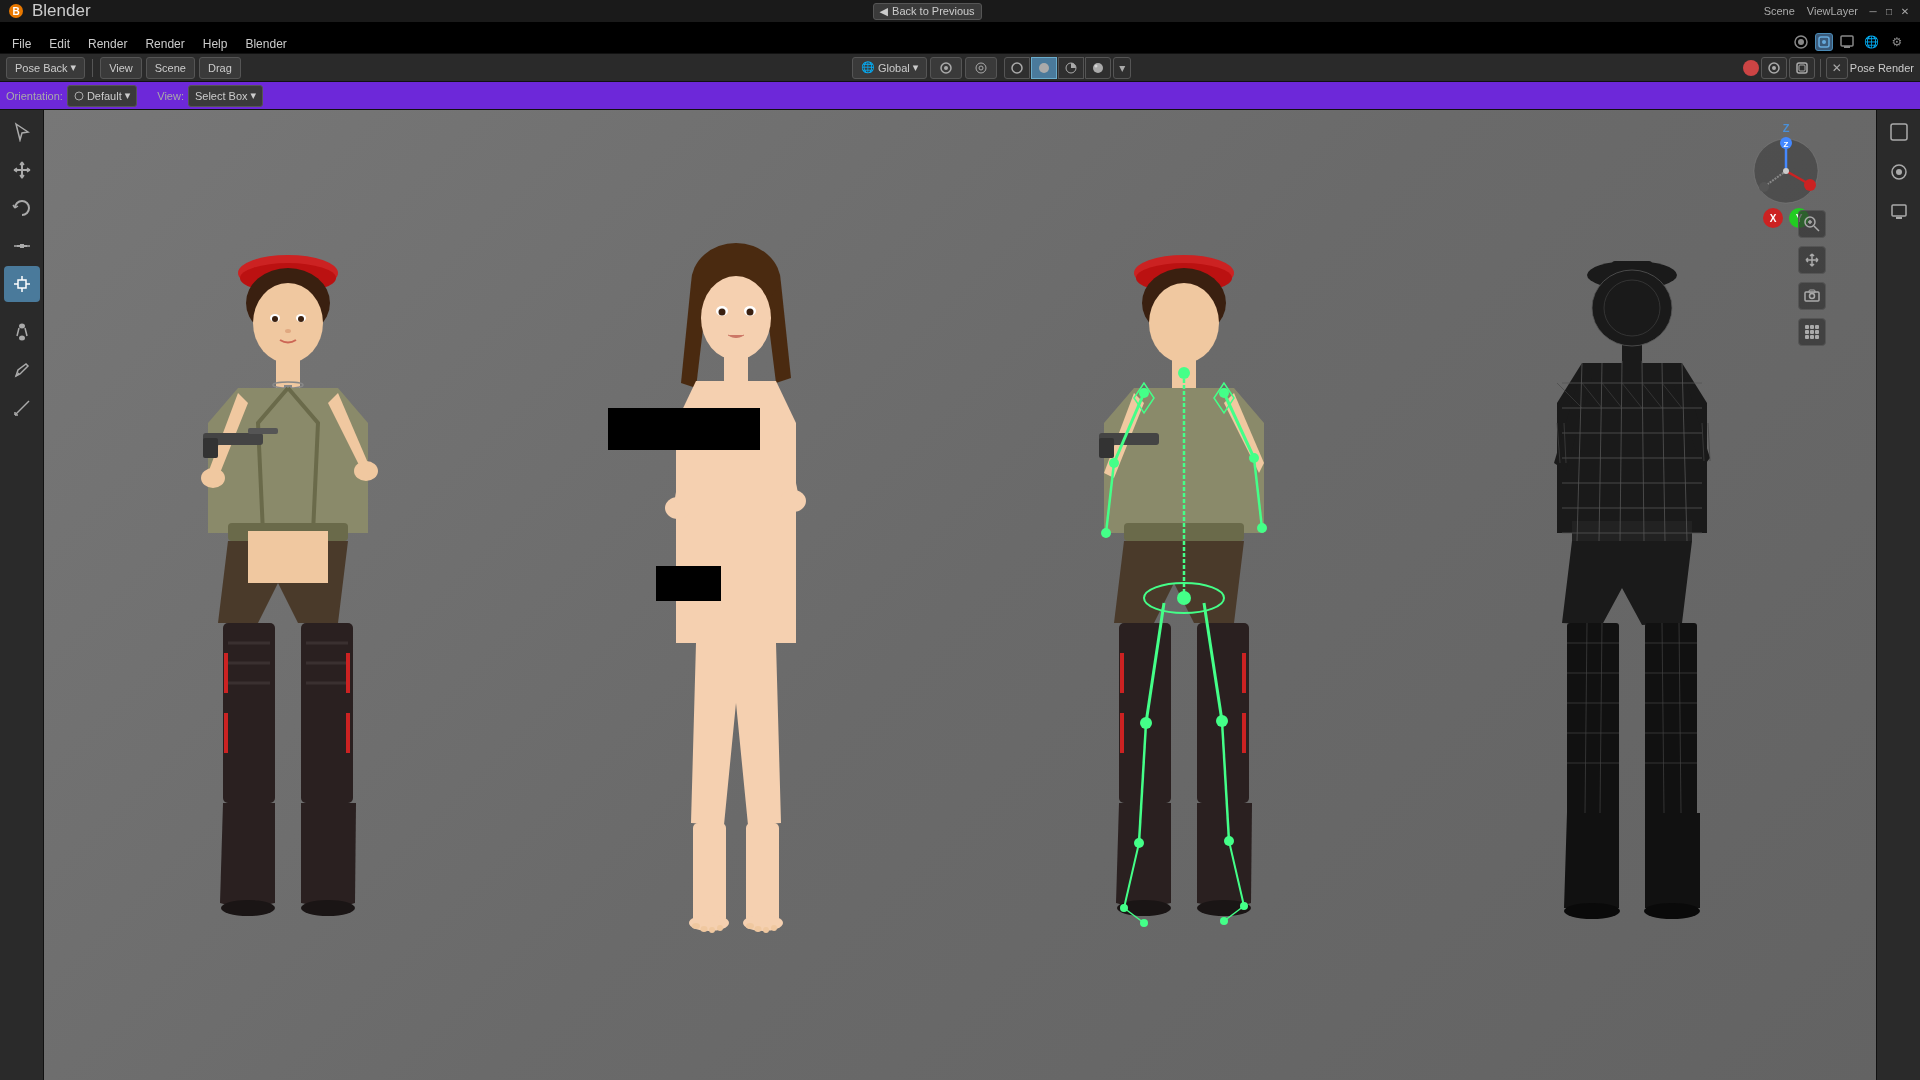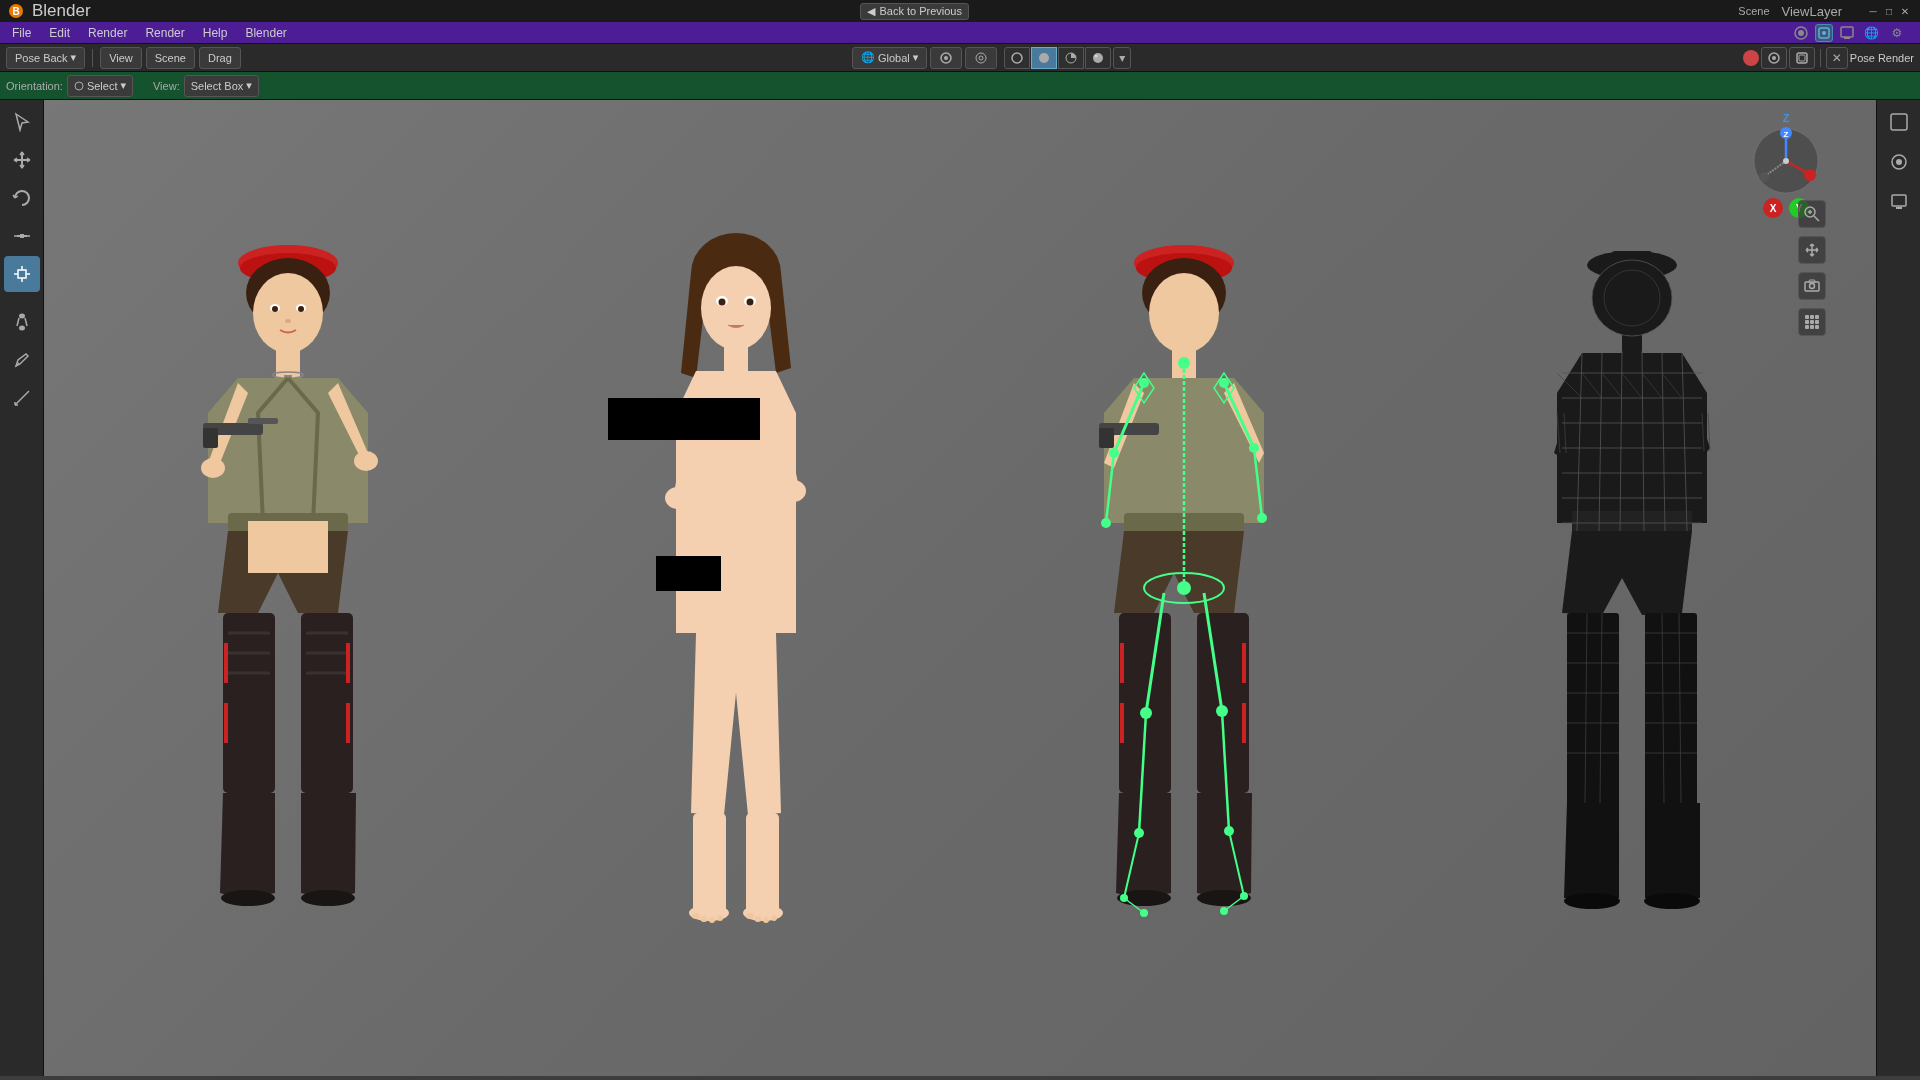--- a/index.html
+++ b/index.html
@@ -55,24 +55,24 @@
       font-size: 11px;
       color: #ccc;
       cursor: pointer;
       display: flex;
       align-items: center;
       gap: 4px;
     }
 
     
     #menubar {
-      height: 22px;
-      background: #4c1d95;
-      display: flex;
-      align-items: center;
+      height: 32px;
+      background: #000000;
+      display: flex;
+      align-items: flex-end;
       padding: 0 4px;
       gap: 2px;
       border-bottom: 1px solid #111;
     }
     #menubar .menu-item {
       padding: 2px 8px;
       border-radius: 3px;
       cursor: pointer;
       font-size: 12px;
       color: #ccc;
@@ -286,21 +286,21 @@
       gap: 1px;
     }
     .grid-cell {
       background: #aaa;
       border-radius: 1px;
     }
 
     
     #toolbar2 {
       height: 28px;
-      background: #14532d;
+      background: #6d28d9;
       display: flex;
       align-items: center;
       padding: 0 6px;
       gap: 4px;
       border-bottom: 1px solid #111;
       position: relative;
     }
   </style>
 </head>
 <body>
@@ -315,21 +315,21 @@
   <span style="font-size:17px;color:#ccc;">Blender</span>
   <span class="spacer"></span>
   <button class="back-btn">
     <span>◀</span>
     <span>Back to Previous</span>
   </button>
   <span class="spacer"></span>
   <span style="font-size:11px;color:#aaa;margin-right:4px;">
     <span>Scene</span>
   </span>
-  <span style="font-size:13px;color:#aaa;margin-right:16px;">
+  <span style="font-size:11px;color:#aaa;">
     <span>ViewLayer</span>
   </span>
   <div class="win-controls">
     <span class="win-btn">─</span>
     <span class="win-btn">□</span>
     <span class="win-btn">✕</span>
   </div>
 </div>
 
 <div id="menubar">
@@ -448,21 +448,21 @@
     <span style="font-size:11px;color:#ccc;">Pose Render</span>
   </div>
 </div>
 
 <div id="toolbar2">
   <span style="color:#aaa;font-size:11px;">Orientation:</span>
   <div class="orientation-dropdown">
     <svg width="10" height="10" viewBox="0 0 10 10">
         <circle cx="5" cy="5" r="4" fill="none" stroke="#aaa" stroke-width="1"></circle>
       </svg>
-    <span>Select</span>
+    <span>Default</span>
     <span>▾</span>
   </div>
   <span style="margin-left:16px;color:#aaa;font-size:11px;">View:</span>
   <div class="orientation-dropdown">
     <span>Select Box</span>
     <span>▾</span>
   </div>
 </div>
 
 <div id="main">

